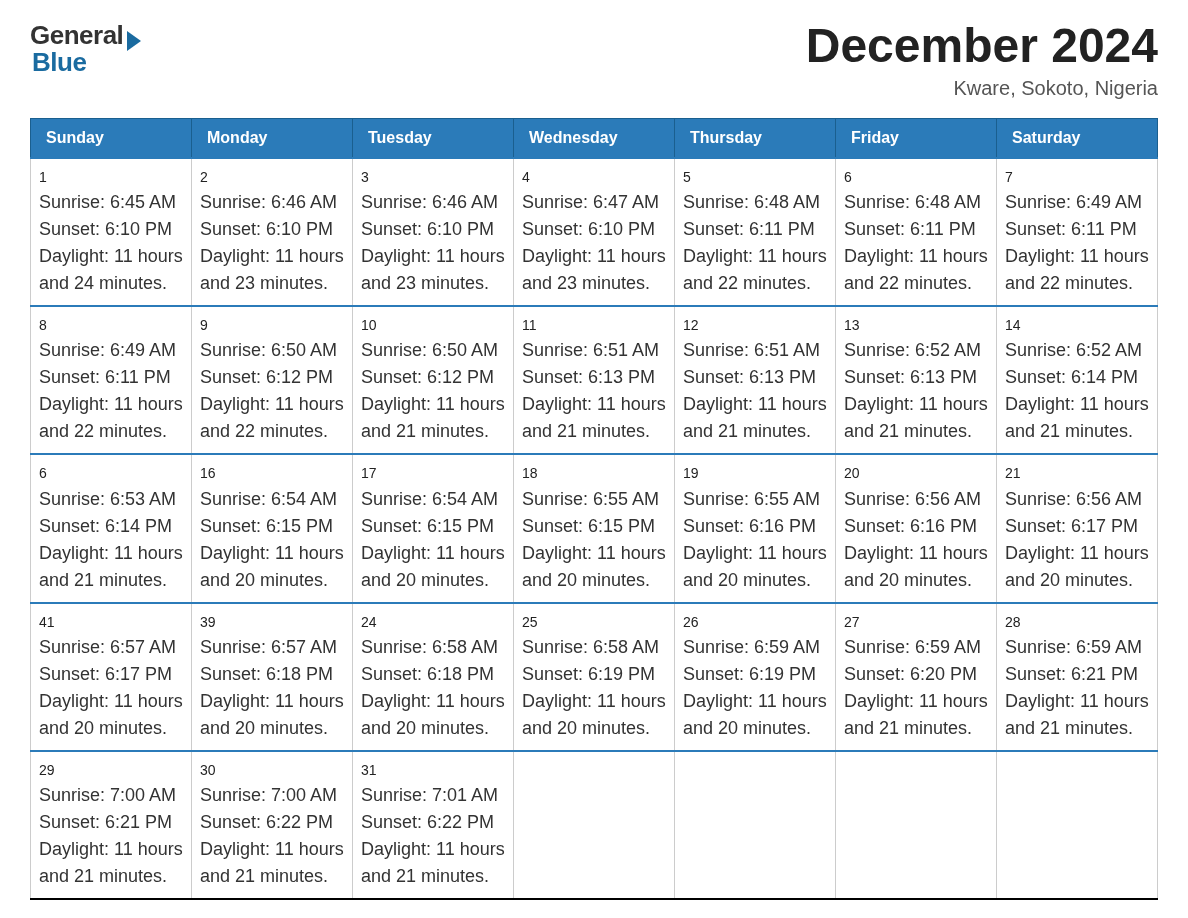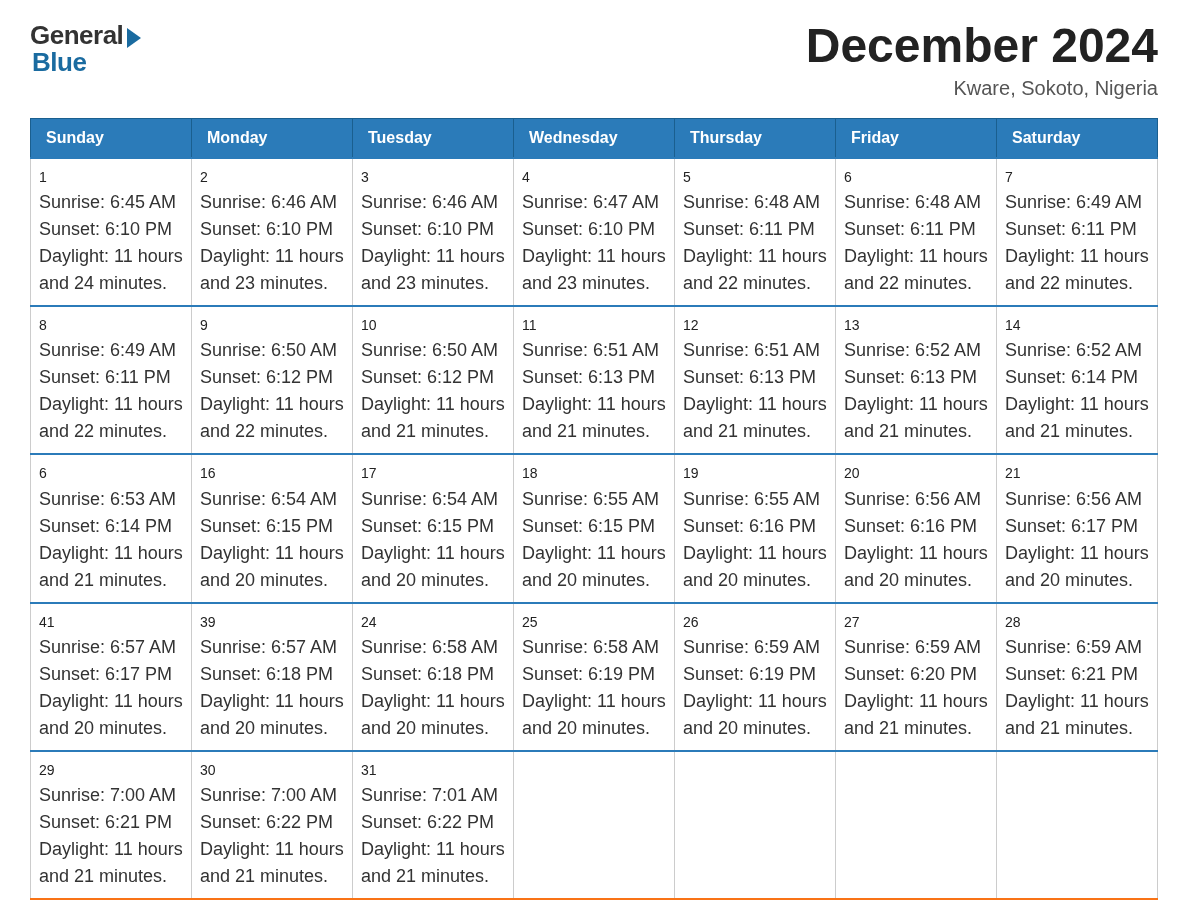--- a/index.html
+++ b/index.html
@@ -16,21 +16,21 @@
       align-items: flex-start;
       margin-bottom: 18px;
     }
     .logo {
       display: flex;
       flex-direction: column;
       align-items: flex-start;
     }
     .logo-top {
       display: flex;
-      align-items: center;
+      align-items: flex-end;
     }
     .logo-general {
       font-size: 26px;
       font-weight: bold;
       color: #333;
       letter-spacing: -0.5px;
     }
     .logo-arrow {
       width: 0;
       height: 0;
@@ -98,21 +98,21 @@
       color: #222;
       display: block;
       margin-bottom: 2px;
     }
     .day-info {
       font-size: 18px;
       color: #333;
       line-height: 1.5;
     }
     .last-row td {
-      border-bottom: 2px solid #f97316;
+      border-bottom: 2px solid #000000;
       margin-top: 20px;
     }
   </style>
 </head>
 <body>
 
 <div class="header">
   <div class="logo">
     <div class="logo-top">
       <span class="logo-general">General</span>

